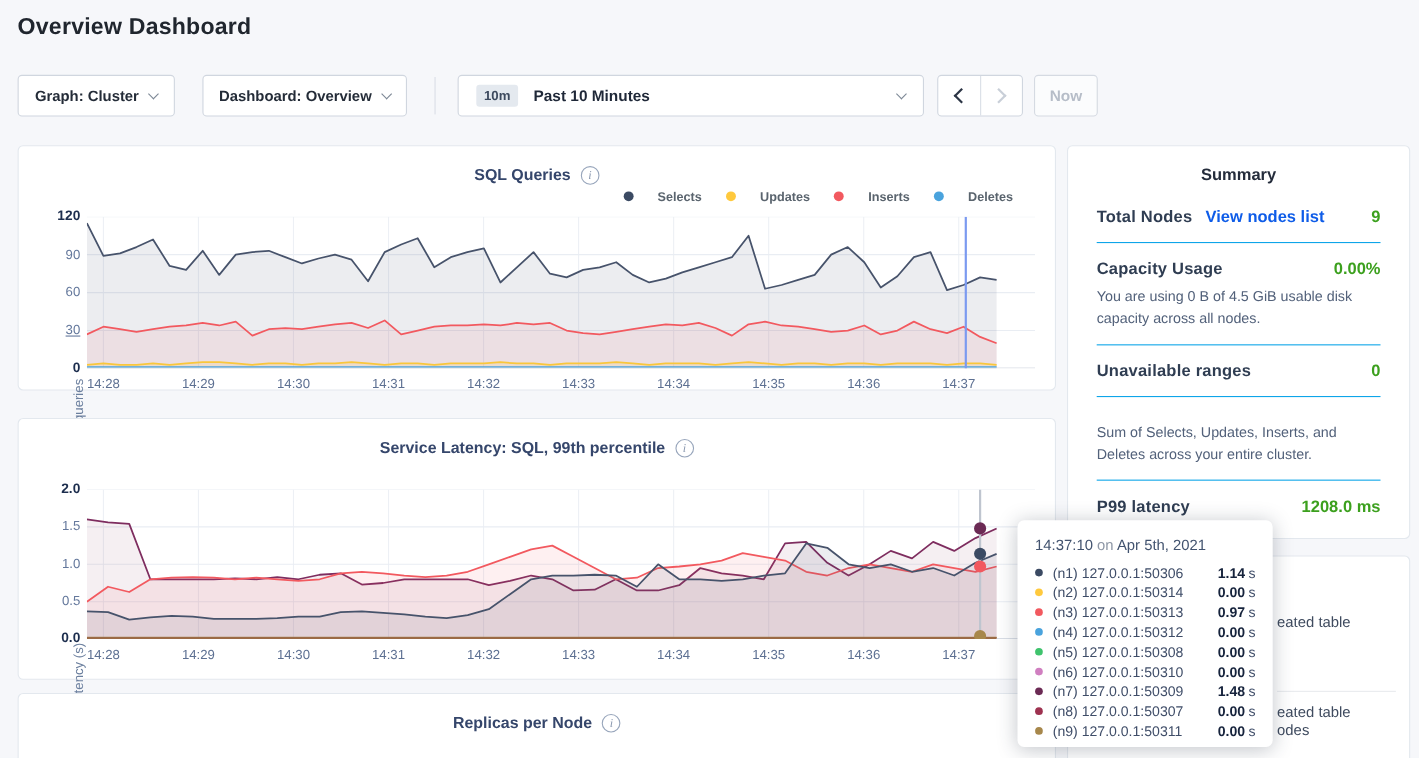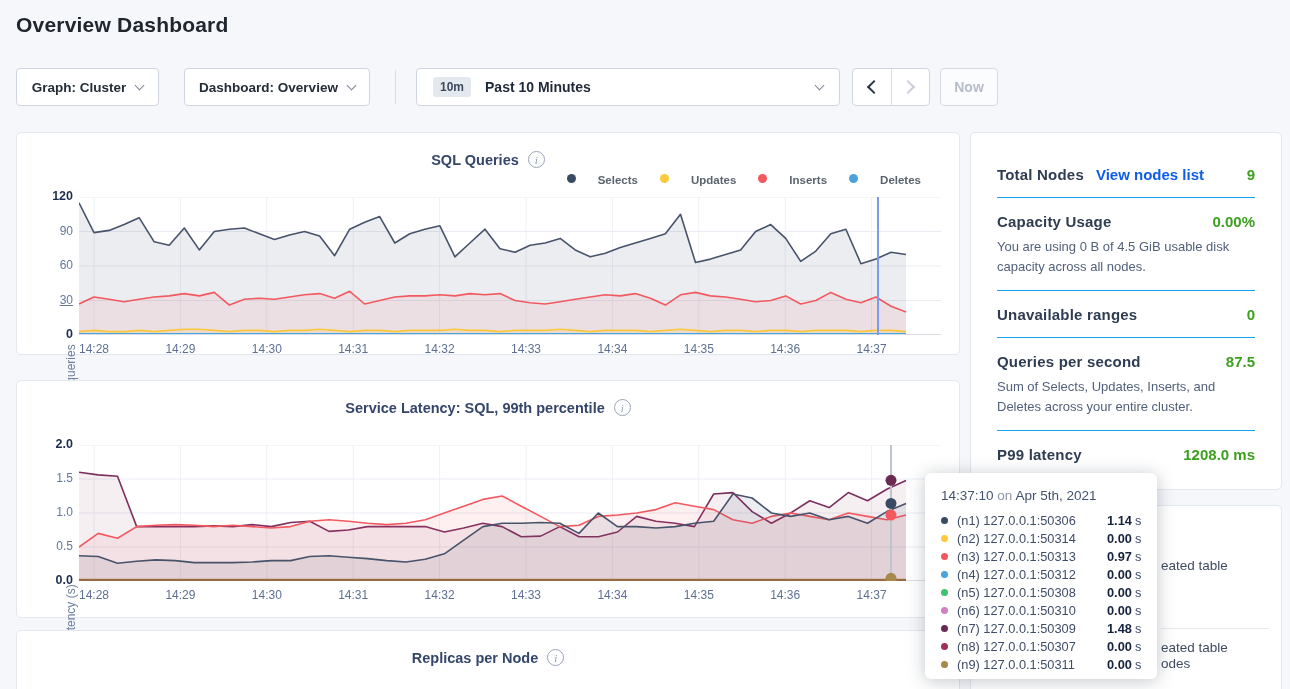--- a/index.html
+++ b/index.html
@@ -234,20 +234,21 @@
     </div>
 
   <div class="card" id="card2" style="left:16px; top:630px; width:944px; height:200px;">
     <div class="chart-title-row">
       <span class="chart-title">Replicas per Node</span>
       <span class="info-icon">i</span>
     </div>
   </div>
 
   <div class="card summary-card">
+    <div class="summary-title">Summary</div>
 
     <div class="sum-row">
       <div class="sum-line">
         <span class="sum-label">Total Nodes</span>
         <a class="sum-link">View nodes list</a>
         <span class="sum-value">9</span>
       </div>
     </div>
 
     <div class="sum-row">
@@ -259,24 +260,20 @@
     </div>
 
     <div class="sum-row">
       <div class="sum-line">
         <span class="sum-label">Unavailable ranges</span>
         <span class="sum-value">0</span>
       </div>
     </div>
 
     <div class="sum-row">
-      <div class="sum-line">
-        <span class="sum-label">Queries per second</span>
-        <span class="sum-value">87.5</span>
-      </div>
       <div class="sum-desc">Sum of Selects, Updates, Inserts, and Deletes across your entire cluster.</div>
     </div>
 
     <div class="sum-row">
       <div class="sum-line">
         <span class="sum-label">P99 latency</span>
         <span class="sum-value">1208.0 ms</span>
       </div>
     </div>
   </div>

